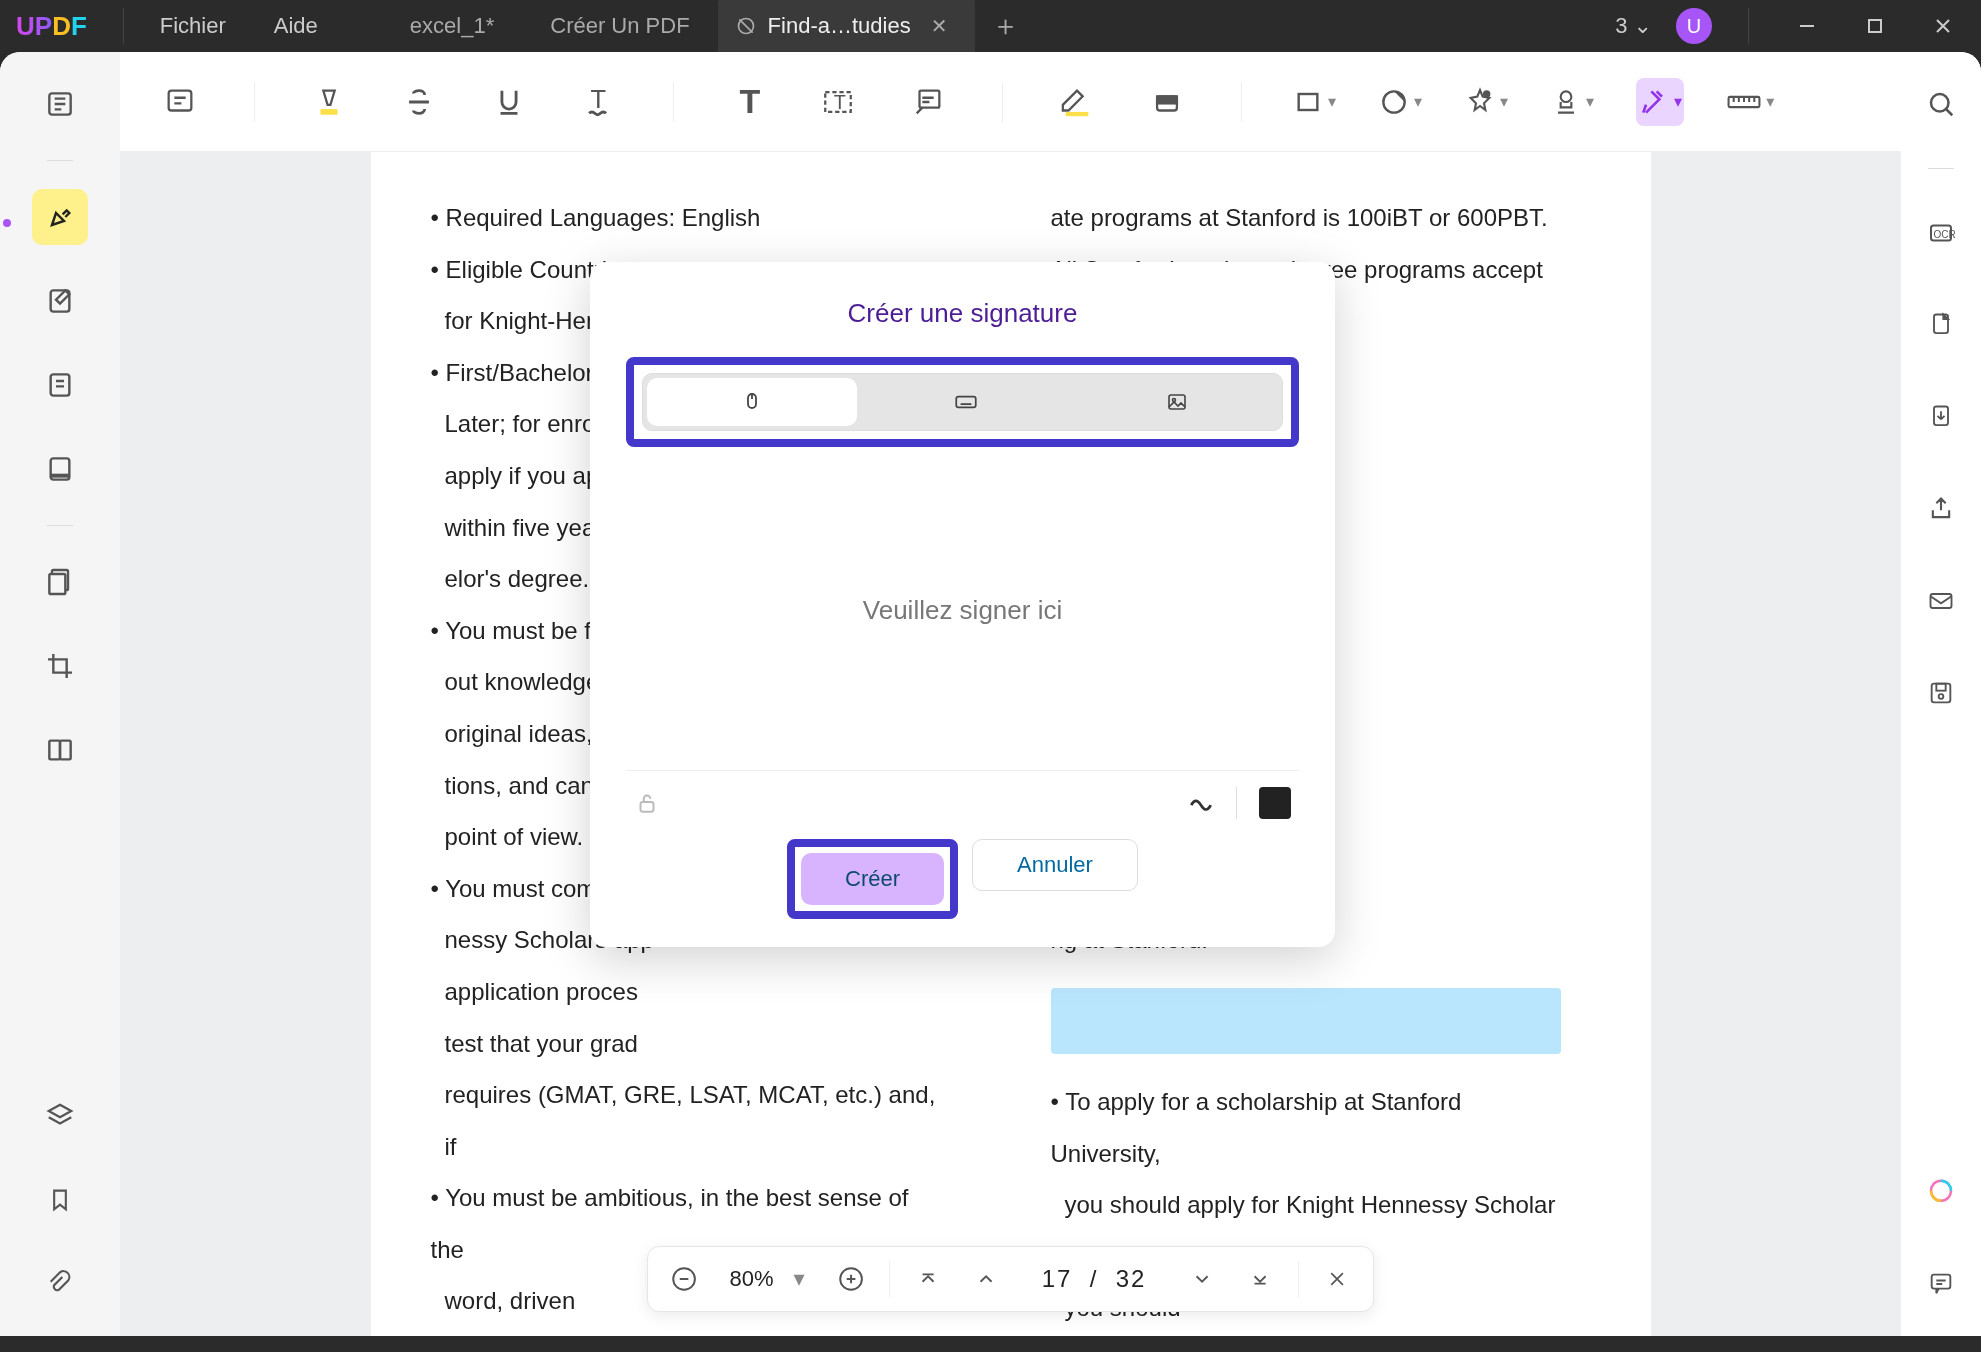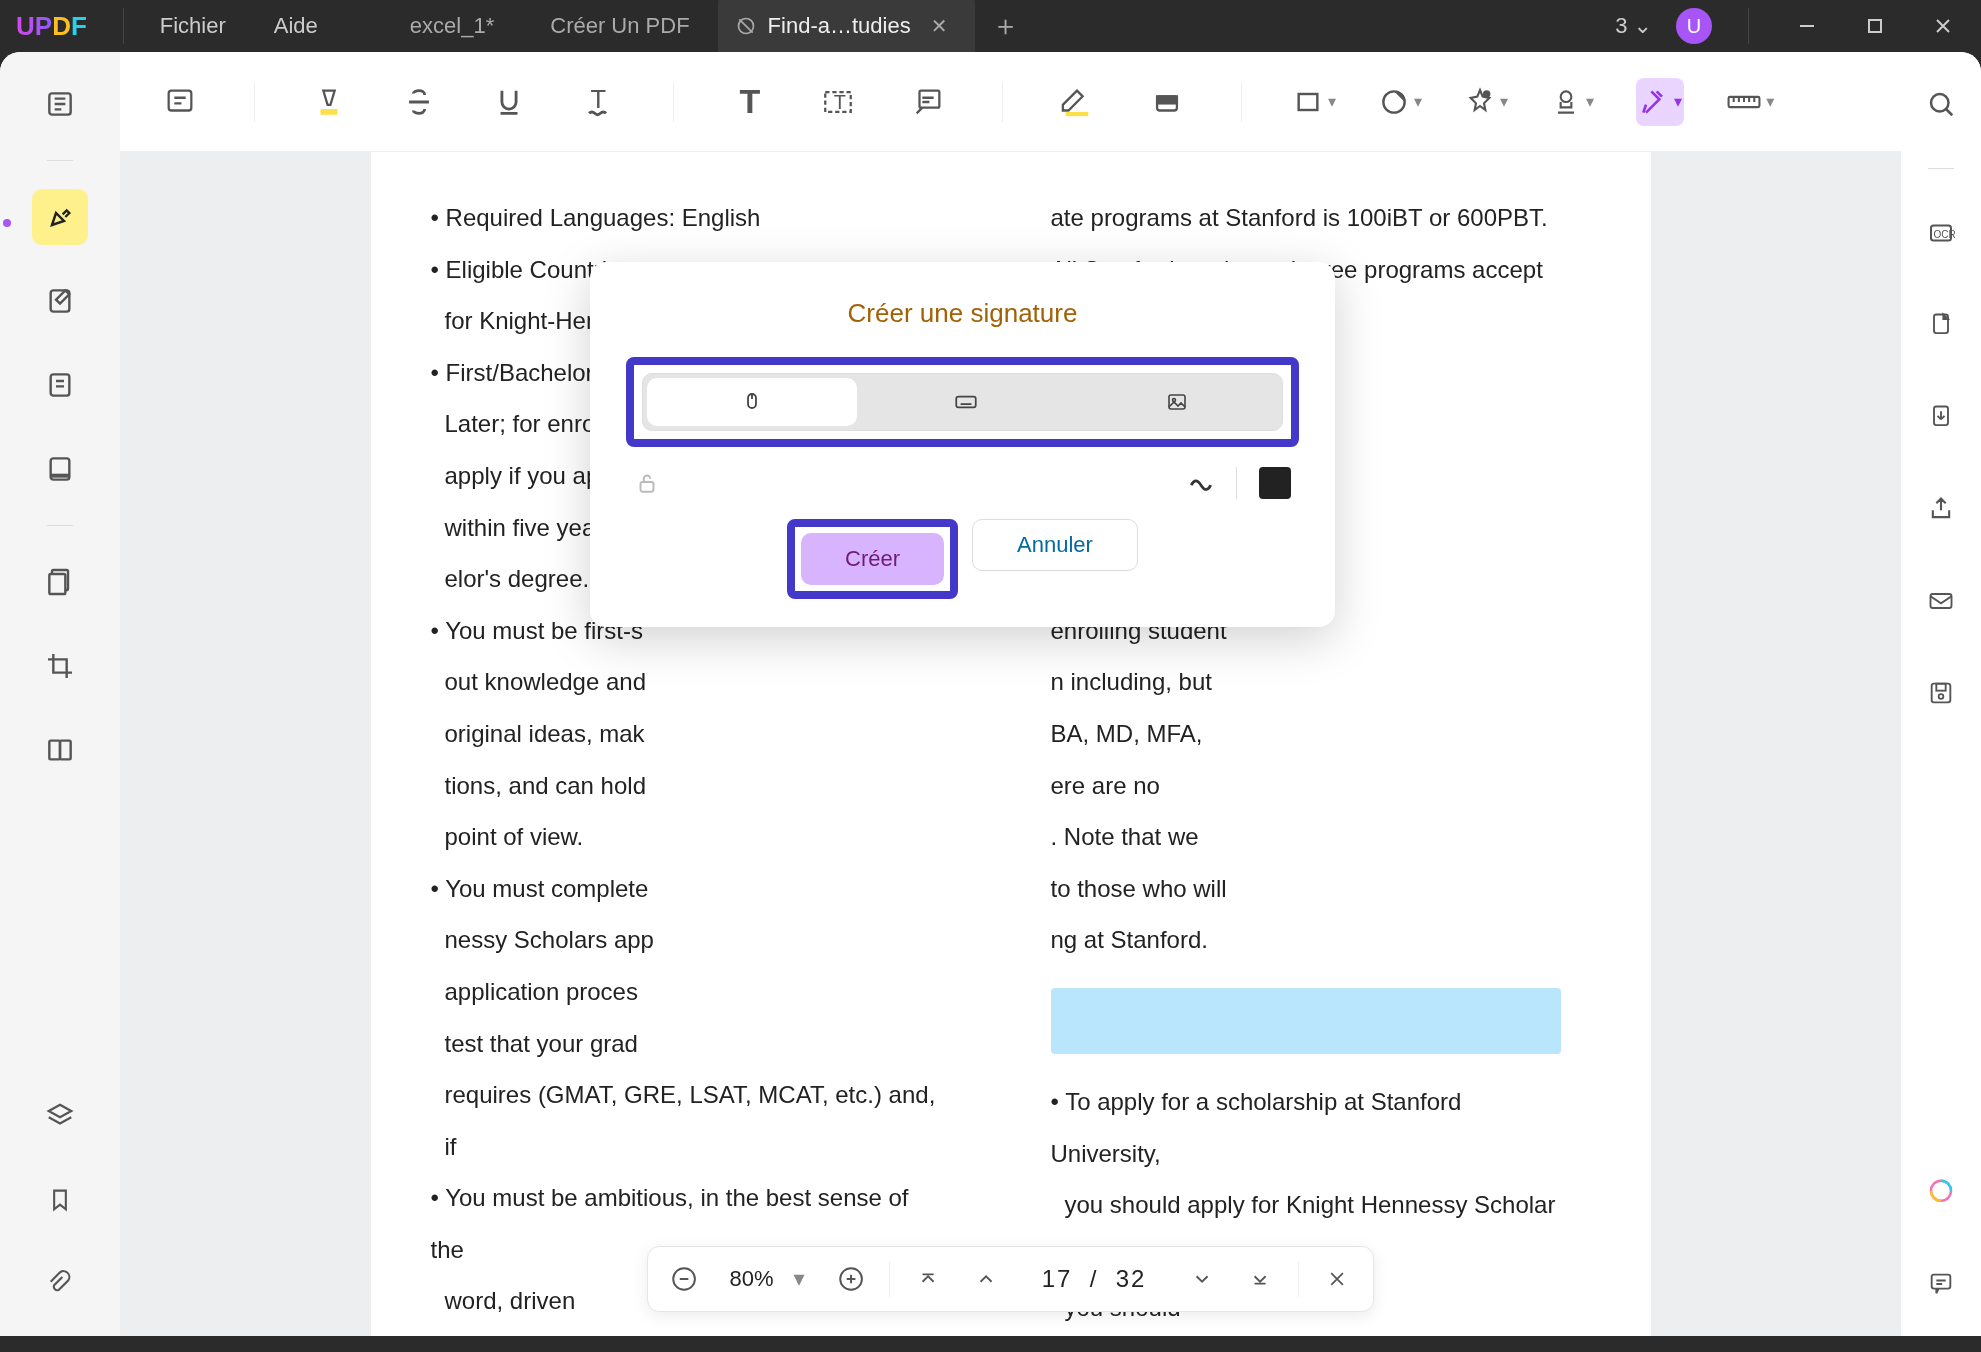--- a/index.html
+++ b/index.html
@@ -48,34 +48,34 @@
 .cols { display: flex; gap: 110px; }
 .col { width: 510px; font-size: 24px; line-height: 2.15; color: #222; }
 .blue-band { background: #bae6fd; height: 66px; margin: 22px 0; border-radius: 4px; }
 
 
 .right-bar { position: absolute; right: 0; top: 0; width: 80px; height: 100%; background: #fff; display: flex; flex-direction: column; align-items: center; padding-top: 24px; gap: 36px; }
 .right-bar .bottom { margin-top: auto; margin-bottom: 24px; display: flex; flex-direction: column; gap: 36px; align-items: center; }
 
 
 .dialog { position: absolute; top: 210px; left: 590px; width: 745px; background: #fff; border-radius: 16px; box-shadow: 0 12px 48px rgba(0,0,0,0.18); padding: 36px 36px 28px; }
-.dialog-title { text-align: center; font-size: 26px; color: #a16207; margin-bottom: 28px; }
+.dialog-title { text-align: center; font-size: 26px; color: #4c1d95; margin-bottom: 28px; }
 .tab-row-hl { border: 8px solid #4338ca; border-radius: 8px; padding: 8px; margin-bottom: 4px; }
 .tab-row { display: flex; background: #e5e5e5; border-radius: 10px; overflow: hidden; height: 58px; border: 1px solid #ddd; }
 .sig-tab { flex: 1; display: flex; align-items: center; justify-content: center; cursor: pointer; }
 .sig-tab.active { background: #fff; border-radius: 10px; margin: 4px; }
 .canvas-area { height: 320px; display: flex; align-items: center; justify-content: center; color: #777; font-size: 26px; border-bottom: 1px solid #eee; }
 .sig-opts { display: flex; align-items: center; justify-content: space-between; padding: 16px 8px 20px; }
 .sig-opts .right { display: flex; align-items: center; gap: 22px; }
 .black-sq { width: 32px; height: 32px; background: #222; border-radius: 4px; }
 .opt-sep { width: 1px; height: 32px; background: #ddd; }
 .dlg-btns { display: flex; justify-content: center; gap: 14px; }
 .create-hl { border: 8px solid #4338ca; border-radius: 8px; padding: 6px; }
 .btn { height: 52px; padding: 0 44px; border-radius: 10px; font-size: 22px; cursor: pointer; display: flex; align-items: center; justify-content: center; }
-.btn.primary { background: #d8b4fe; color: #701a75; border: none; }
+.btn.primary { background: #d8b4fe; color: #0c4a6e; border: none; }
 .btn.secondary { background: #fff; color: #0369a1; border: 1px solid #ddd; }
 
 
 .zoom-bar { position: absolute; bottom: 24px; left: 50%; transform: translateX(-50%); background: #fff; border: 1px solid #e5e5e5; border-radius: 12px; height: 66px; display: flex; align-items: center; padding: 0 16px; gap: 18px; box-shadow: 0 4px 16px rgba(0,0,0,0.08); }
 .z-btn { width: 40px; height: 40px; display: flex; align-items: center; justify-content: center; cursor: pointer; color: #555; }
 .z-sep { width: 1px; height: 36px; background: #eee; }
 .z-page { font-size: 24px; color: #222; padding: 0 18px; letter-spacing: 2px; }
 .z-pct { font-size: 22px; color: #222; padding: 0 8px; display: flex; align-items: center; gap: 20px; }
 
 svg { display: block; }
@@ -495,20 +495,21 @@
           </div>
         <div class="sig-tab">
             <svg width="24" height="24" viewBox="0 0 24 24" fill="none" stroke="#444" stroke-width="1.6">
               <rect x="4" y="5" width="16" height="14" rx="2"></rect>
               <circle cx="9" cy="10" r="1.5"></circle>
               <path d="M4 17l5-5 4 4 3-3 4 4"></path>
             </svg>
           </div>
       </div>
     </div>
+    <div class="canvas-area">Veuillez signer ici</div>
     <div class="sig-opts">
       <div>
           <svg width="26" height="26" viewBox="0 0 24 24" fill="none" stroke="#bbb" stroke-width="1.8">
             <rect x="6" y="11" width="12" height="9" rx="2"></rect>
             <path d="M9 11V8a3 3 0 016 0"></path>
           </svg>
         </div>
       <div class="right">
         <div>
             <svg width="26" height="20" viewBox="0 0 24 16">

